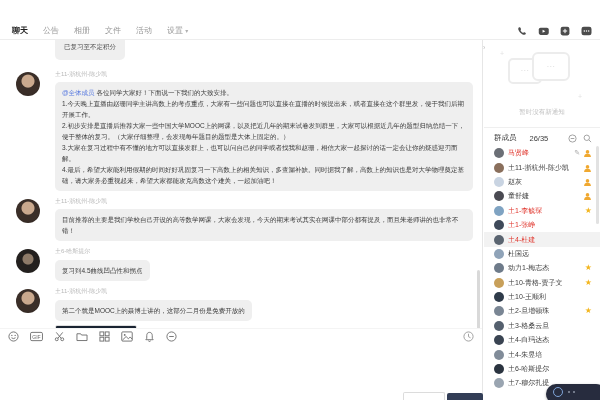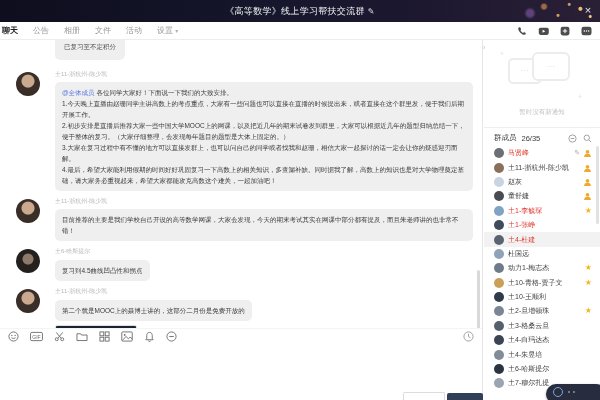--- a/index.html
+++ b/index.html
@@ -17,21 +17,21 @@
       radial-gradient(circle at 78% 20%, rgba(255,210,130,.7) 0 1px, transparent 2px),
       radial-gradient(circle at 50% 60%, rgba(200,140,255,.35) 0 3px, transparent 6px);}
   .title{position:absolute;left:0;right:0;top:0;height:22px;line-height:22px;text-align:center;
     color:#f5f5f7;font-size:9px;letter-spacing:.3px;}
   .title .edit{font-size:8px;opacity:.85;margin-left:3px;}
   .win-close{position:absolute;right:5px;top:3px;width:14px;height:14px;color:#e8e8ee;font-size:11px;
     line-height:14px;text-align:center;cursor:pointer;}
 
   
   .tabbar{position:absolute;left:0;top:22px;width:600px;height:18px;background:#fff;
-    border-bottom:1px solid #ededed;display:flex;align-items:center;padding-left:2px;box-sizing:border-box;}
+    border-bottom:1px solid #ededed;display:flex;align-items:center;padding-left:12px;box-sizing:border-box;}
   .tab{font-size:8px;color:#979797;margin-right:15px;cursor:pointer;}
   .tab.active{color:#1c1c1c;font-weight:bold;}
   .tab .chev{font-size:6px;color:#b0b0b0;}
   .tabbar-actions{position:absolute;right:8px;top:0;height:18px;display:flex;align-items:center;gap:11px;}
   .tabbar-actions svg{display:block;}
 
   
   .chat{position:absolute;left:0;top:40px;width:483px;bottom:0;background:#fff;
     border-right:1px solid #e6e6e6;box-sizing:border-box;}
   .msg{position:relative;padding-left:55px;margin-top:6px;}
@@ -86,21 +86,21 @@
   .empty-illu{position:relative;height:58px;margin-top:8px;}
   .bub{position:absolute;border:2px solid #ececec;border-radius:5px;background:#fff;}
   .bub.b1{left:24px;top:10px;width:30px;height:22px;}
   .bub.b2{left:48px;top:4px;width:34px;height:25px;border-radius:6px;}
   .bub .dots{position:absolute;left:0;right:0;top:50%;transform:translateY(-55%);
     text-align:center;color:#dedede;font-size:8px;letter-spacing:1px;}
   .plus{position:absolute;color:#e3e3e3;font-size:7px;}
   .empty-text{text-align:center;font-size:6.5px;color:#c4c4c4;margin-top:2px;}
   .members-head{margin-top:10px;border-top:1px solid #efefef;padding:5px 8px 3px 10px;
     display:flex;align-items:center;font-size:7.5px;color:#3c3c3c;}
-  .members-head .cnt{margin-left:5px;color:#3c3c3c;}
+  .members-head .cnt{margin-left:13px;color:#3c3c3c;}
   .members-head .mh-icons{margin-left:auto;display:flex;gap:6px;align-items:center;}
   .member-list{position:relative;}
   .member-row{display:flex;align-items:center;height:14.4px;padding:0 8px 0 10px;cursor:pointer;}
   .member-row.hl{background:#f2f2f2;}
   .m-avatar{width:10px;height:10px;border-radius:50%;margin-right:4px;flex:none;}
   .m-name{font-size:7px;color:#3d3d3d;white-space:nowrap;overflow:hidden;}
   .m-name.red{color:#e0342b;}
   .m-badges{margin-left:auto;display:flex;align-items:center;gap:3px;}
   .star{color:#f3b61f;font-size:8px;line-height:8px;}
   .pencil{color:#a9a9a9;font-size:7px;}
@@ -109,27 +109,20 @@
   .float-widget{position:absolute;right:-6px;bottom:-4px;width:60px;height:20px;background:#272c3e;
     border-radius:10px;box-shadow:0 1px 3px rgba(0,0,0,.3);cursor:pointer;}
   .float-widget .ring{position:absolute;left:7px;top:3px;width:8px;height:8px;border:1.5px solid #7fa4d8;border-radius:50%;}
   .float-widget .d{position:absolute;top:7px;width:2px;height:2px;border-radius:50%;background:#8d93a5;}
 </style>
 </head>
 <body>
 
 <div id="app">
 
-  <div class="titlebar">
-    <div class="bokeh"></div>
-    <div class="title">
-      <span>《高等数学》线上学习帮扶交流群</span><span class="edit">✎</span>
-    </div>
-    <div class="win-close">×</div>
-  </div>
 
   <div class="tabbar">
     <div class="tab active">聊天</div>
     <div class="tab">公告</div>
     <div class="tab">相册</div>
     <div class="tab">文件</div>
     <div class="tab">活动</div>
     <div class="tab"><span>设置</span> <span class="chev">▾</span></div>
     <div class="tabbar-actions">
       <svg width="10" height="10" viewBox="0 0 12 12">

